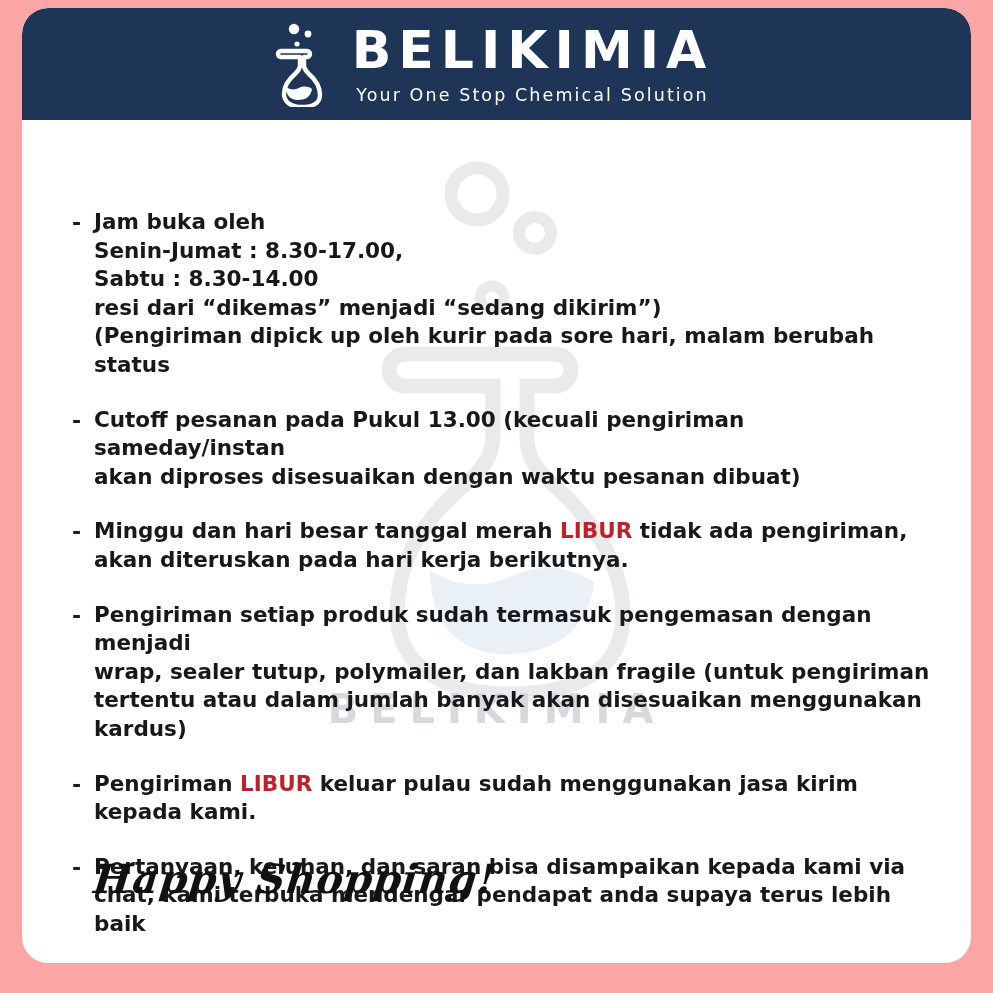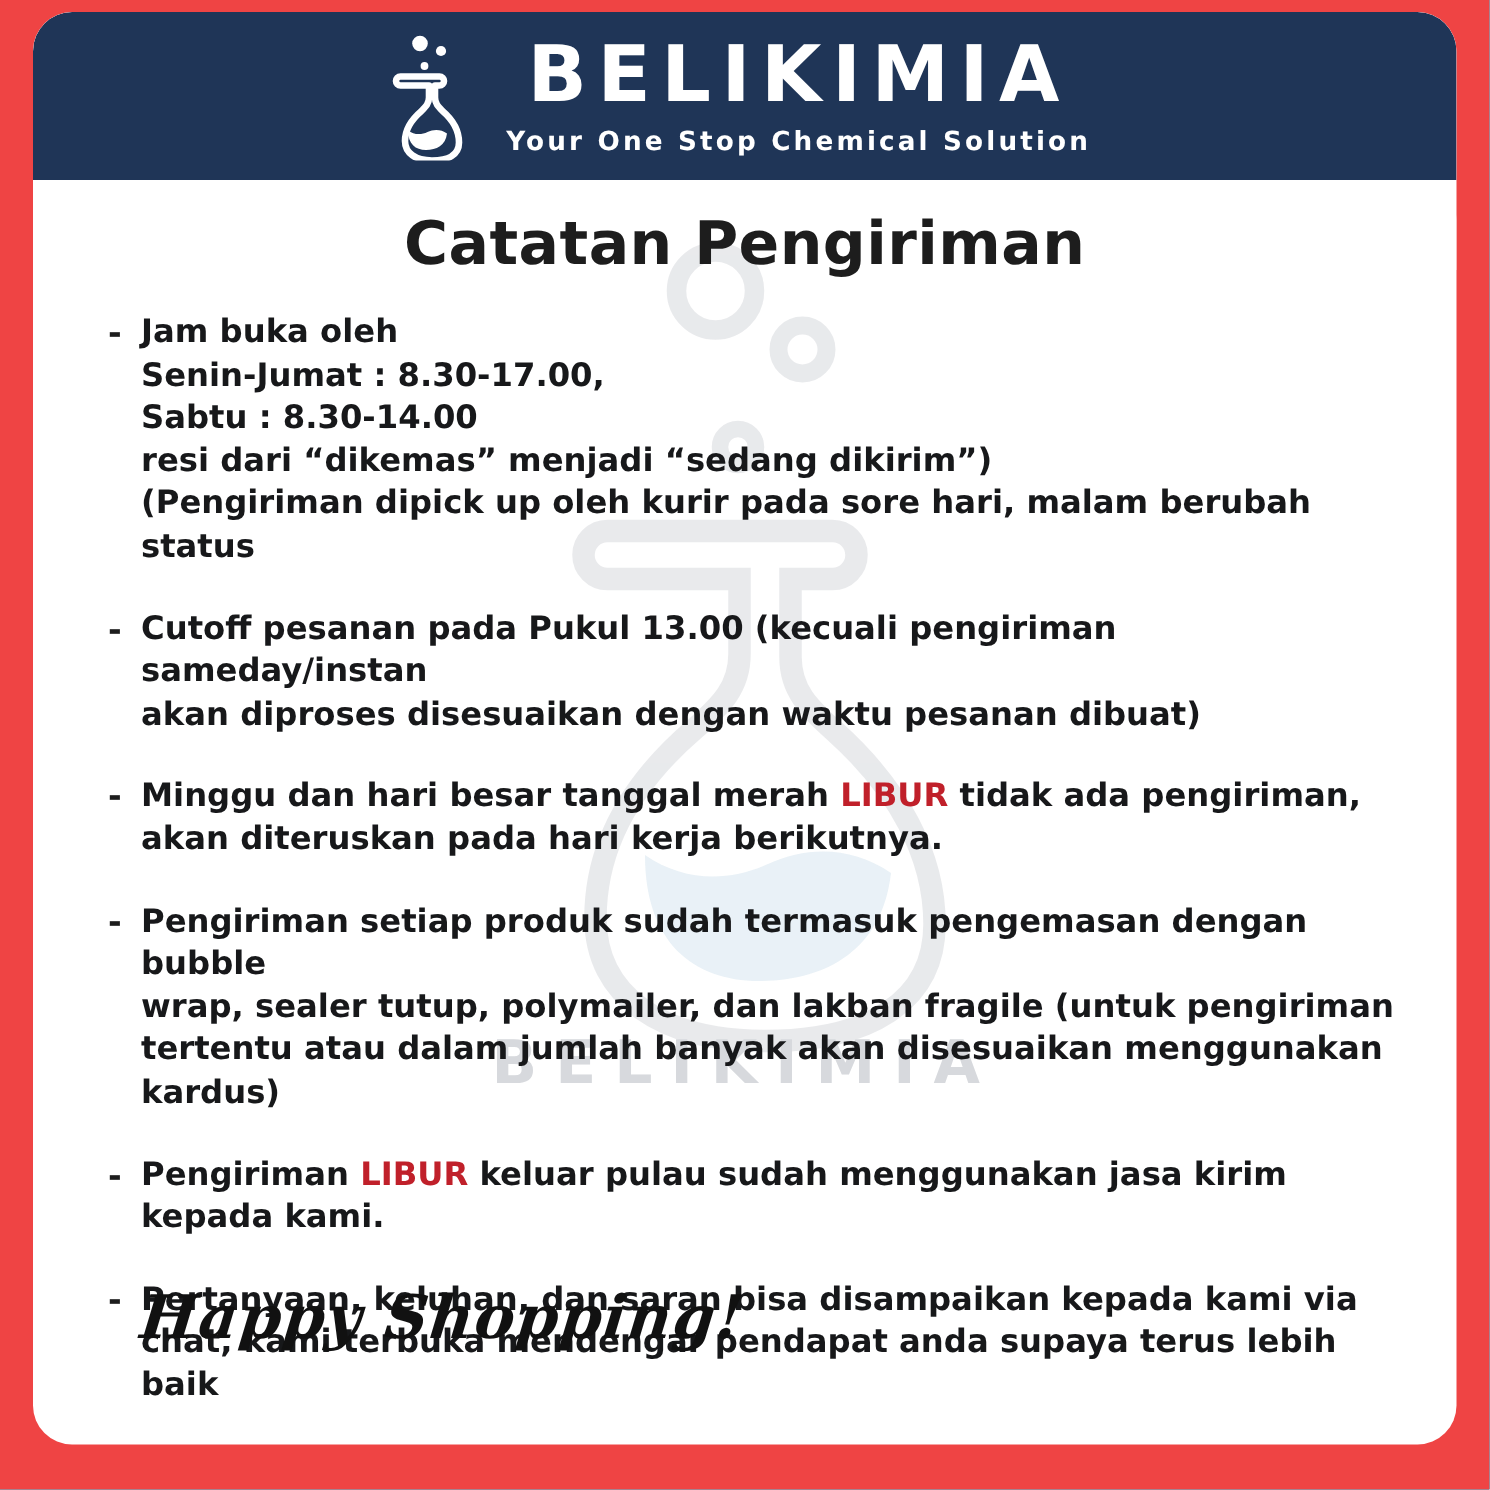--- a/index.html
+++ b/index.html
@@ -10,21 +10,21 @@
     width: 993px;
     height: 993px;
     background: #1f3557;
     font-family: "Liberation Sans", sans-serif;
     overflow: hidden;
   }
   .page {
     position: relative;
     width: 993px;
     height: 993px;
-    background: #ef4444;
+    background: #fca5a5;
     box-sizing: border-box;
   }
   .card {
     position: absolute;
     left: 22px;
     top: 8px;
     width: 949px;
     height: 955px;
     background: #ffffff;
     border-radius: 26px;
@@ -74,21 +74,21 @@
     letter-spacing: 7px;
     line-height: 1;
     font-family: "DejaVu Sans", sans-serif;
   }
   .brand-tag {
     color: #ffffff;
     font-size: 17.5px;
     letter-spacing: 2.1px;
     margin-top: 9px;
     font-family: "DejaVu Sans", sans-serif;
-    font-weight: bold;
+    font-weight: normal;
   }
   .notch-mask {
     position: absolute;
     top: 112px;
     width: 60px;
     height: 60px;
     background: #ffffff;
   }
   .notch-mask.left {
     left: 0;
@@ -221,21 +221,20 @@
           <circle cx="513" cy="75" r="16" fill="none" stroke="#d7d9dd" stroke-width="12"></circle>
           <circle cx="470" cy="140" r="12" fill="none" stroke="#d7d9dd" stroke-width="11"></circle>
           <path d="M383 196 h150 a16 16 0 0 1 0 32 h-28 v52 c0 22 12 34 30 50 c42 38 66 82 66 128 c0 52 -44 78 -113 78 c-69 0 -113 -30 -113 -82 c0 -48 24 -90 66 -126 c18 -16 30 -28 30 -50 v-50 h-88 a16 16 0 0 1 0 -32 z" fill="none" stroke="#d7d9dd" stroke-width="15"></path>
           <path d="M408 412 c26 18 56 18 82 6 c26 -12 56 -12 82 6 c-6 52 -44 72 -88 72 c-44 0 -76 -26 -76 -84 z" fill="#cfe0ec" opacity="0.85"></path>
         </g>
       </svg>
       <div class="wm-text">BELIKIMIA</div>
     </div>
 
     <div class="content">
-      <div class="doc-title">Catatan Pengiriman</div>
       <div class="notes" id="notes-list">
           <div class="note">
             <div class="dash">-</div>
             <div class="note-body">
               <span class="line">Jam buka oleh</span>
               <span class="line">Senin-Jumat : 8.30-17.00,</span>
               <span class="line">Sabtu : 8.30-14.00</span>
               <span class="line">resi dari “dikemas” menjadi “sedang dikirim”)</span>
               <span class="line">(Pengiriman dipick up oleh kurir pada sore hari, malam berubah status</span>
             </div>
@@ -250,21 +249,21 @@
           <div class="note">
             <div class="dash">-</div>
             <div class="note-body">
               <span class="line"><span>Minggu dan hari besar tanggal merah </span><span class="hl">LIBUR</span><span> tidak ada pengiriman,</span></span>
               <span class="line"><span>akan diteruskan pada hari kerja berikutnya.</span></span>
             </div>
           </div>
           <div class="note">
             <div class="dash">-</div>
             <div class="note-body">
-              <span class="line">Pengiriman setiap produk sudah termasuk pengemasan dengan bubble</span>
+              <span class="line">Pengiriman setiap produk sudah termasuk pengemasan dengan menjadi</span>
               <span class="line">wrap, sealer tutup, polymailer, dan lakban fragile (untuk pengiriman</span>
               <span class="line">tertentu atau dalam jumlah banyak akan disesuaikan menggunakan</span>
               <span class="line">kardus)</span>
             </div>
           </div>
           <div class="note">
             <div class="dash">-</div>
             <div class="note-body">
               <span class="line"><span>Pengiriman </span><span class="hl">LIBUR</span><span> keluar pulau sudah menggunakan jasa kirim</span></span>
               <span class="line"><span>kepada kami.</span></span>

